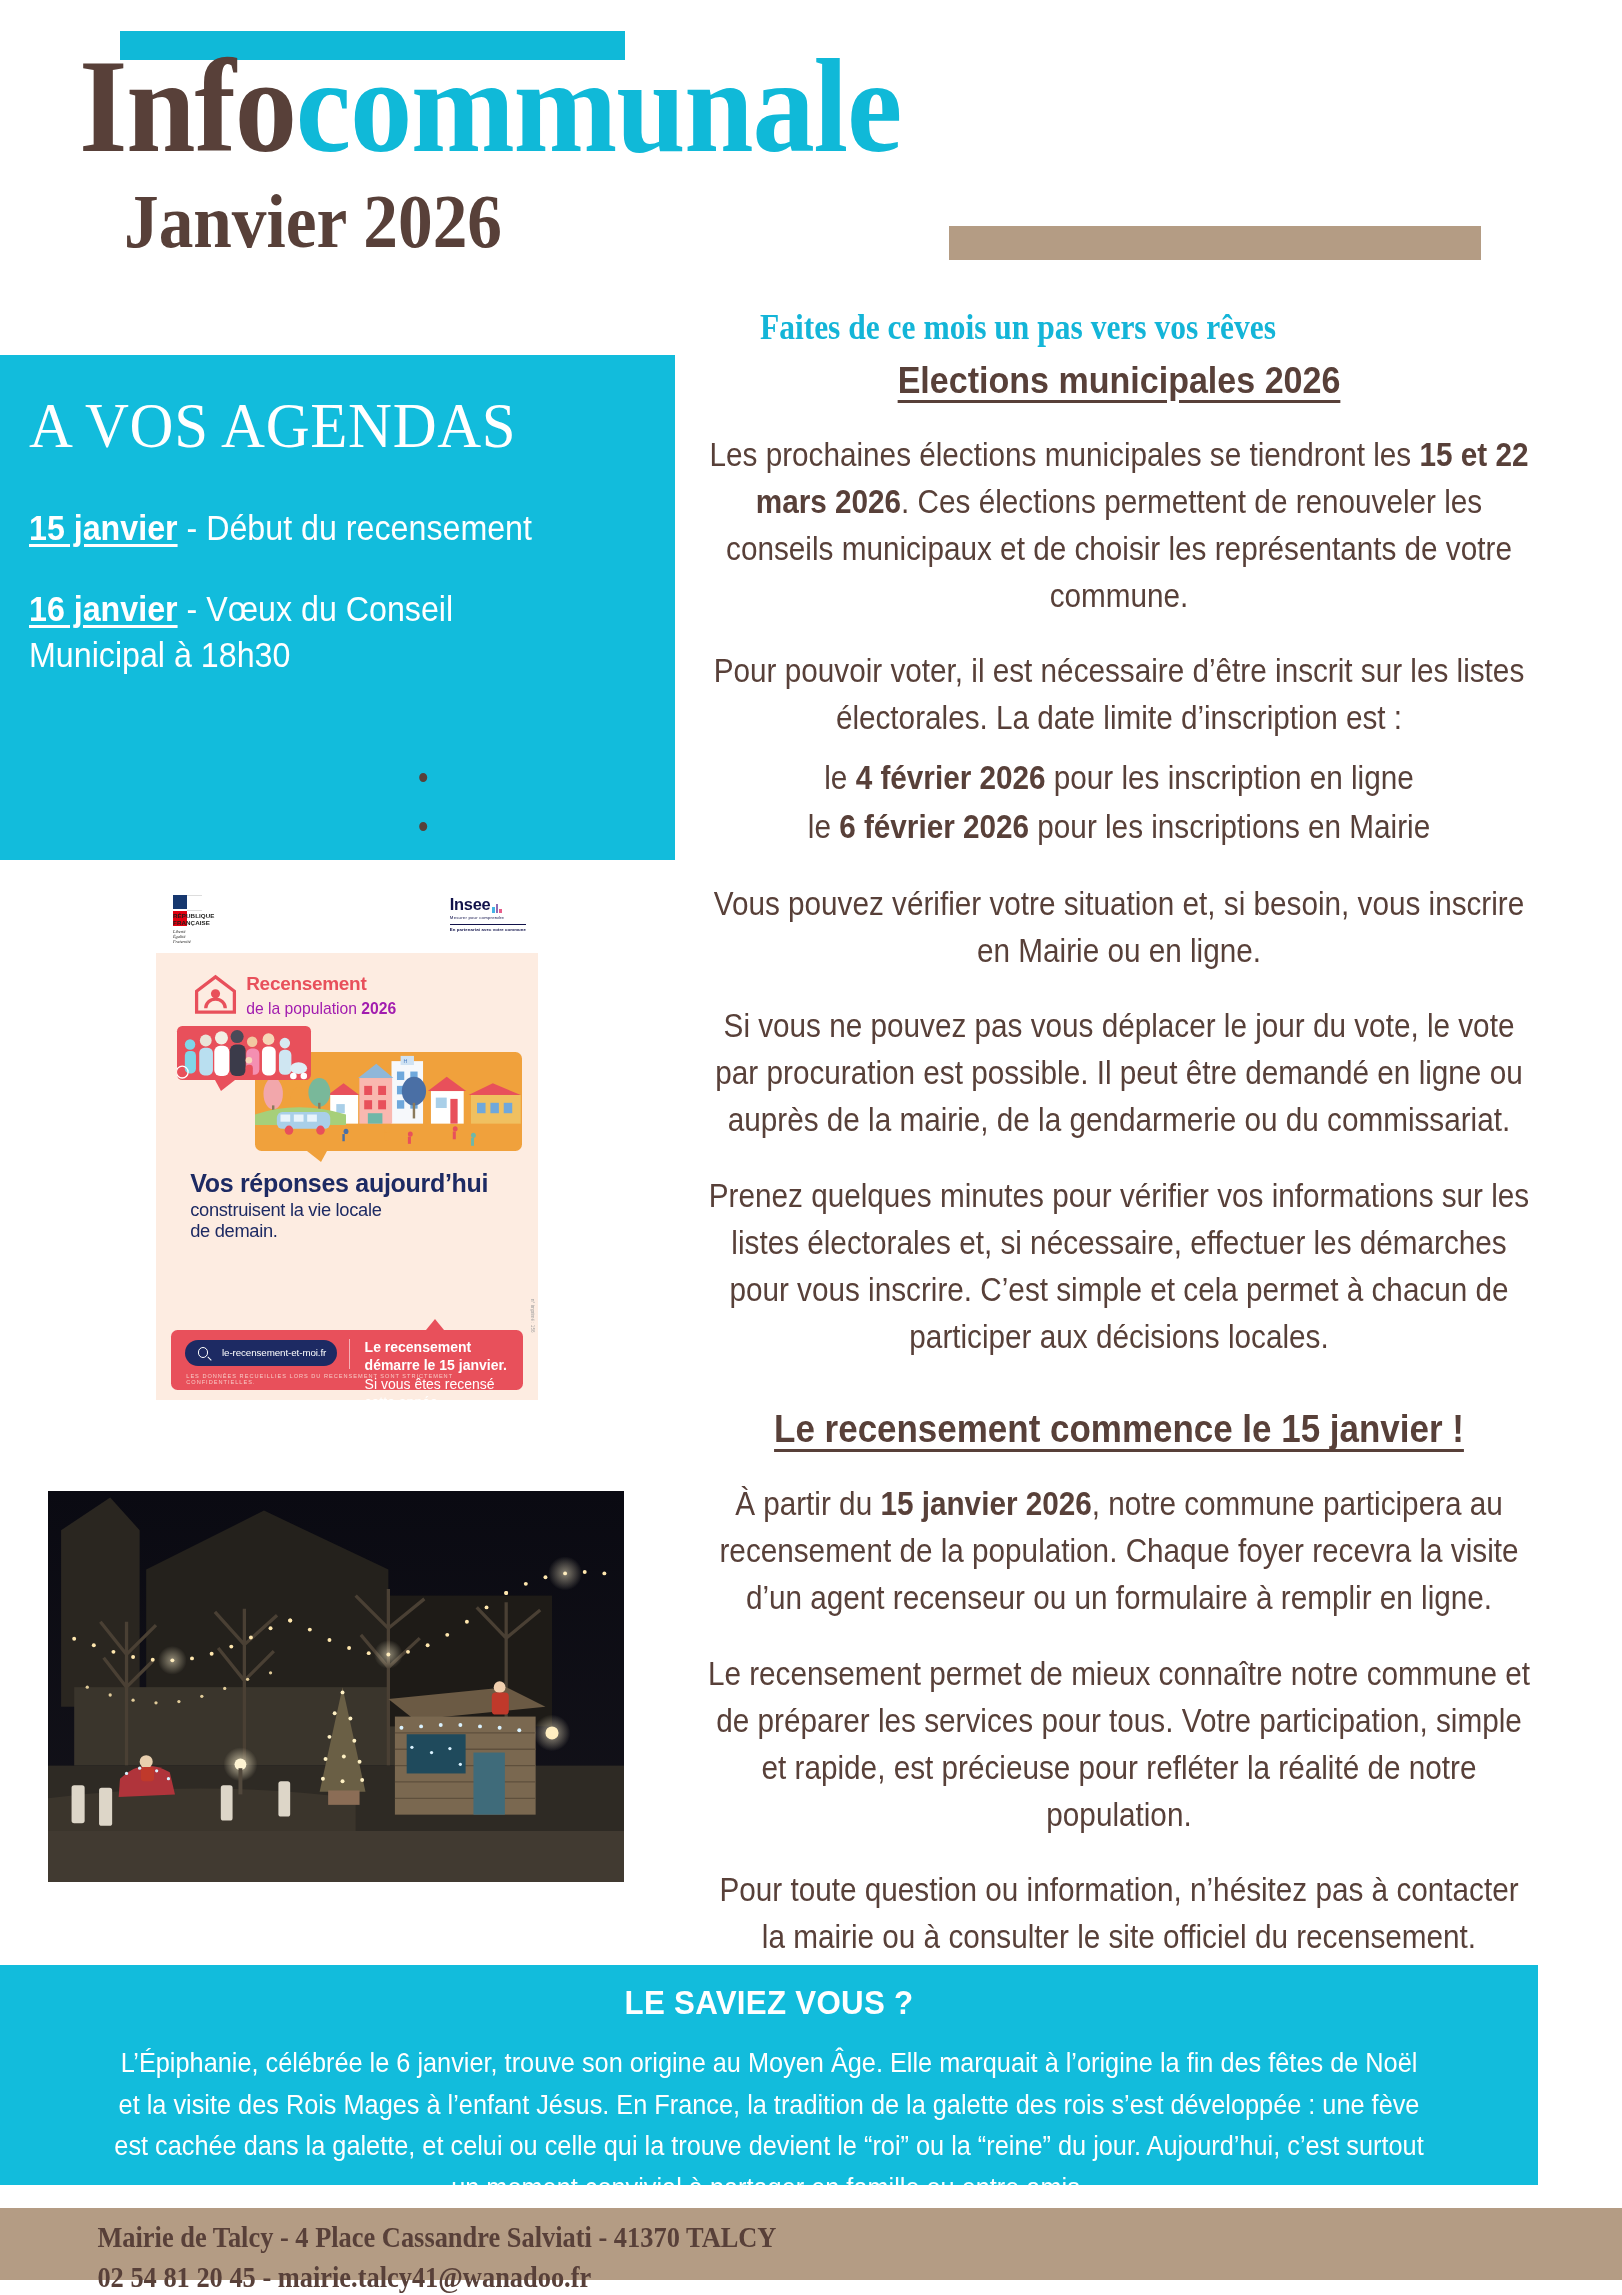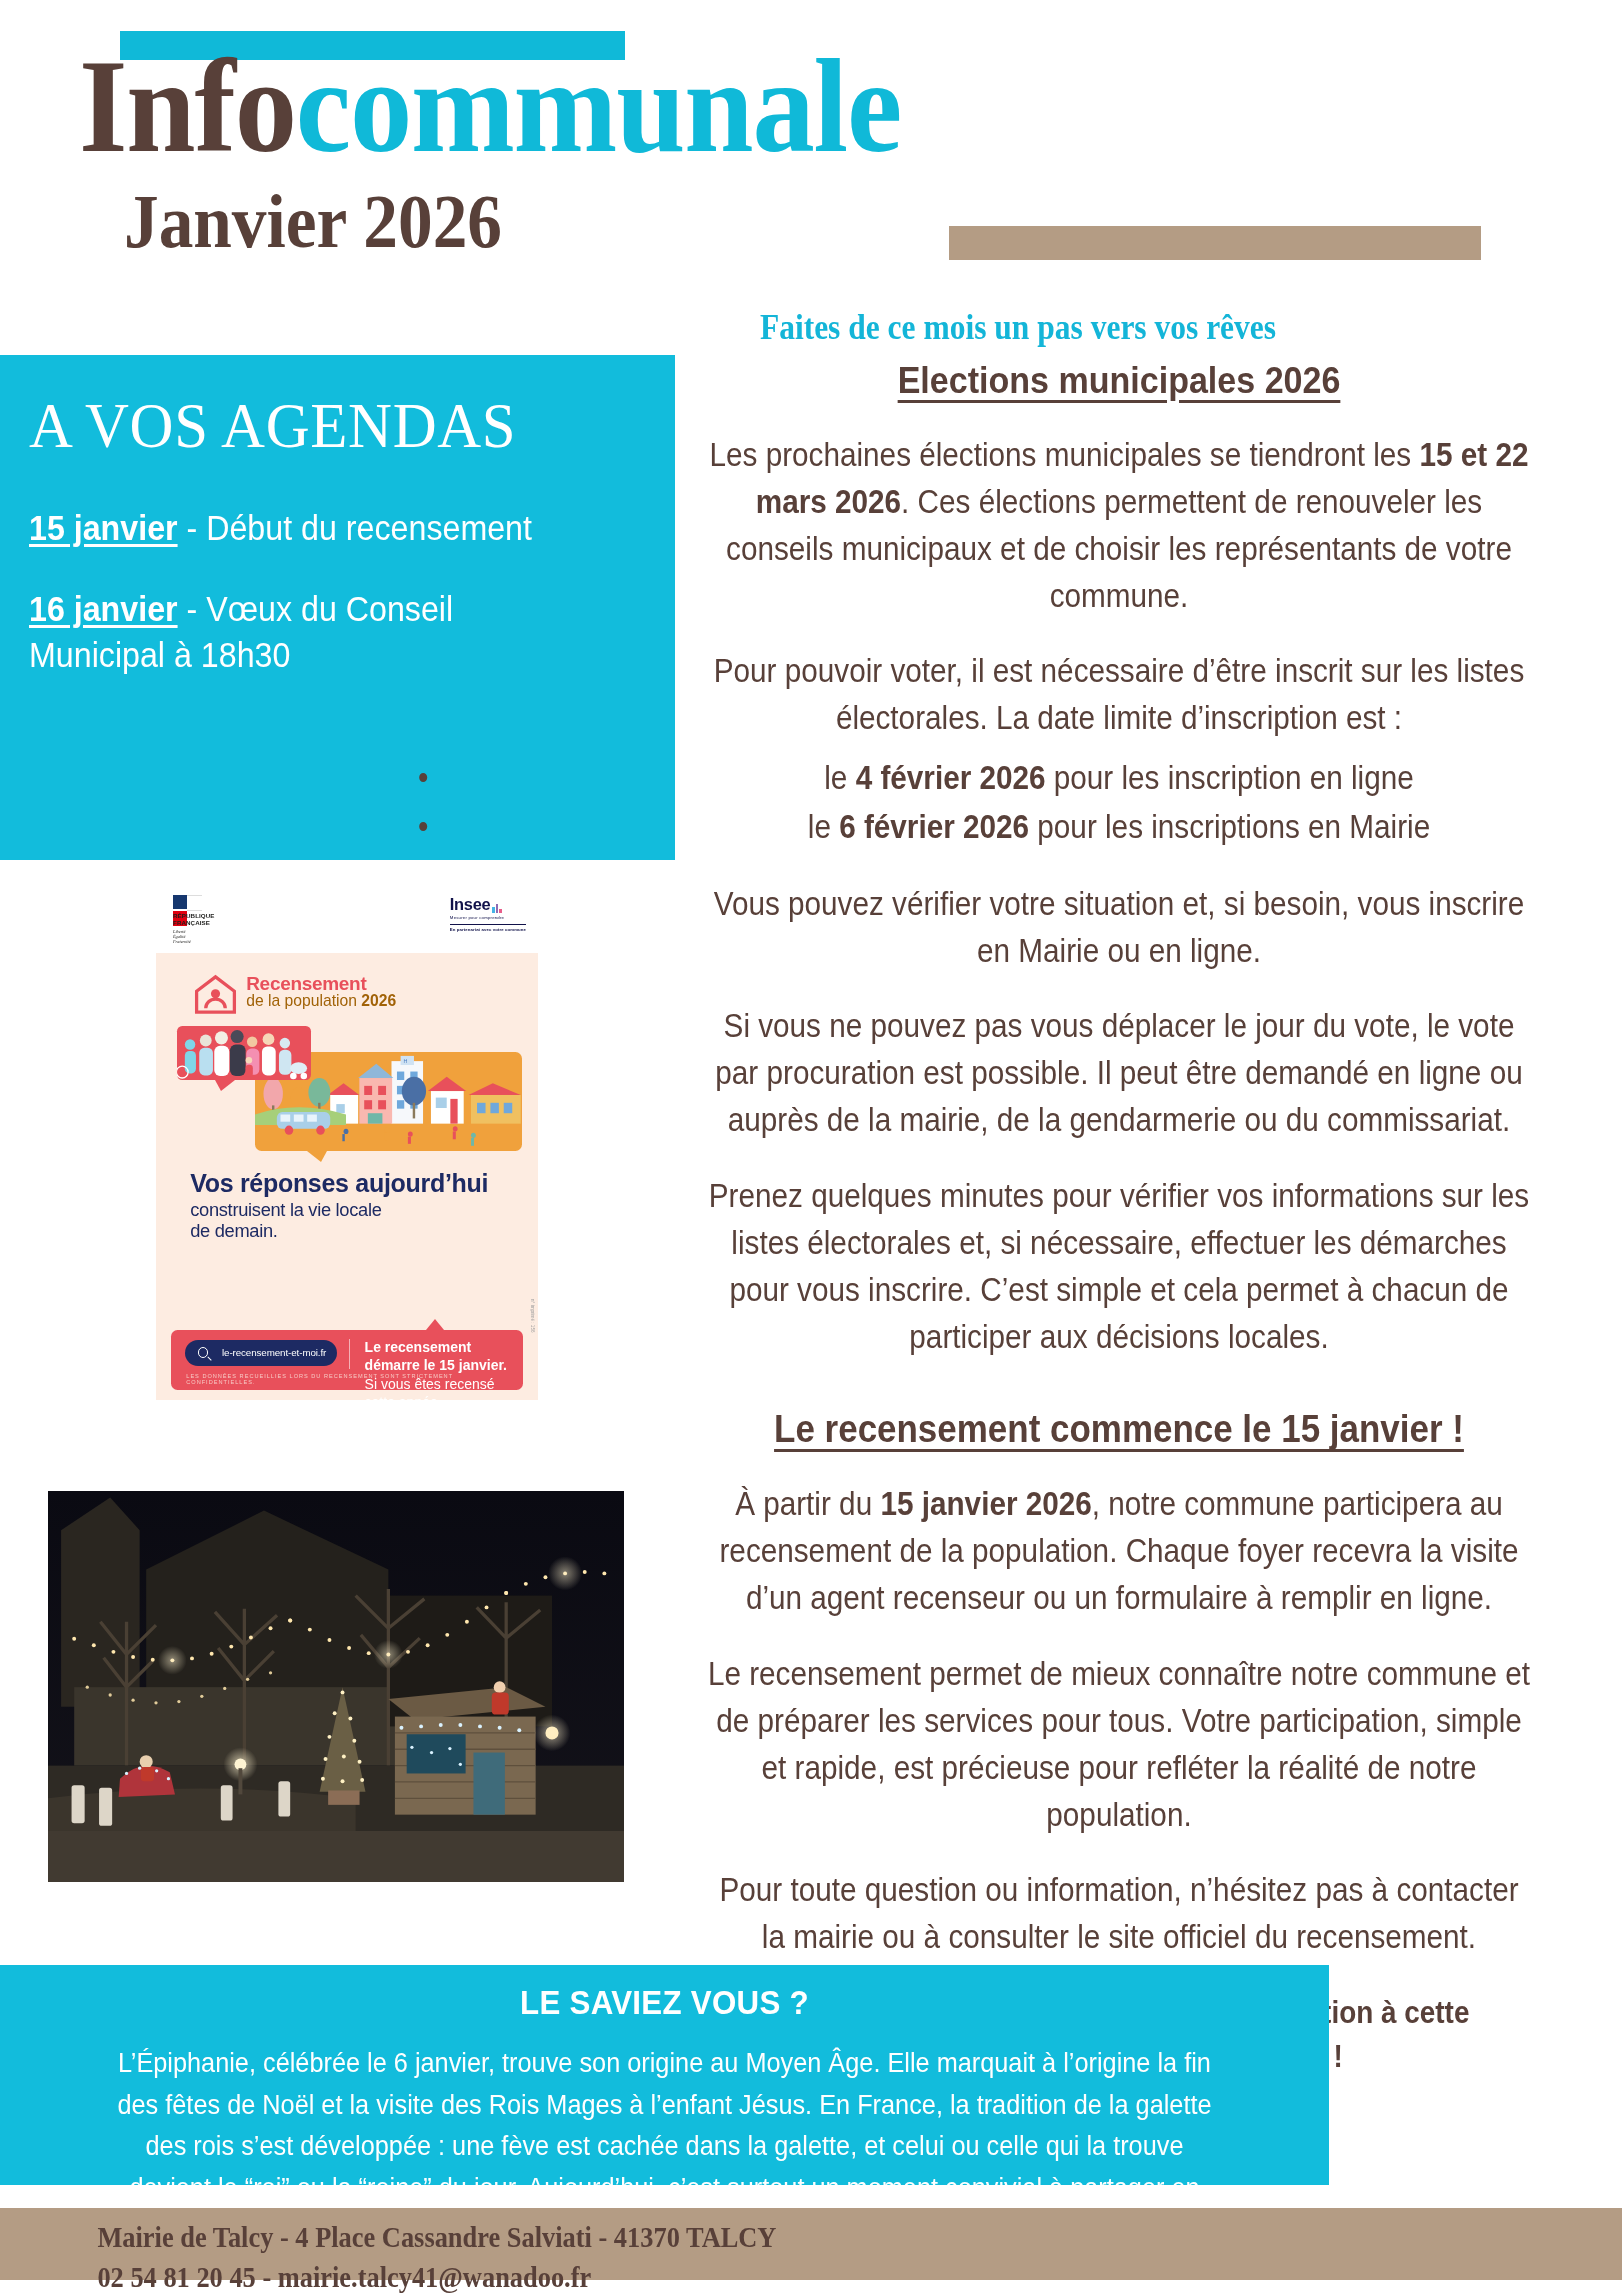--- a/index.html
+++ b/index.html
@@ -115,21 +115,21 @@
   .insee .b2{height:9.2px;background:#8e6bb3;}
   .insee .b3{height:3.9px;background:#e85d8a;}
   .insee .sl{font-family:"Liberation Sans",sans-serif;font-size:4.3px;color:#11124a;margin-top:2px;letter-spacing:0.2px;}
   .insee .sl2{font-family:"Liberation Sans",sans-serif;font-size:4.3px;font-weight:700;color:#11124a;margin-top:3.9px;border-top:0.7px solid #11124a;padding-top:2px;letter-spacing:0.1px;}
 
   .pbody{position:absolute;left:9.2px;top:71px;right:9.2px;bottom:0;background:#fdece1;}
   .plogo-row{position:absolute;left:38px;top:18.3px;right:19.6px;height:50px;}
   .house-ico{position:absolute;left:0;top:2.6px;width:43px;height:41px;}
   .p-title{position:absolute;left:52px;top:2.6px;}
   .p-title .t1{font-family:"Liberation Sans",sans-serif;font-size:19px;font-weight:700;color:#e8505b;line-height:1;letter-spacing:-0.3px;}
-  .p-title .t2{font-family:"Liberation Sans",sans-serif;font-size:15.7px;color:#a16207;line-height:1;margin-top:0;}
+  .p-title .t2{font-family:"Liberation Sans",sans-serif;font-size:15.7px;color:#a21caf;line-height:1;margin-top:8px;}
   .p-title .t2 b{font-weight:700;}
 
   .bubble-red{position:absolute;left:21px;top:73px;width:134px;height:54px;background:#e8505b;border-radius:5.2px;}
   .bubble-red::after{content:"";position:absolute;left:38px;bottom:-10.5px;width:0;height:0;border-left:6.5px solid transparent;border-right:14.4px solid transparent;border-top:11.8px solid #e8505b;}
   .bubble-orange{position:absolute;left:99px;top:99px;right:15.7px;height:99px;background:#f0a13c;border-radius:6.5px;}
   .bubble-orange::after{content:"";position:absolute;left:52px;bottom:-10.5px;width:0;height:0;border-left:14.4px solid transparent;border-right:6.5px solid transparent;border-top:11.8px solid #f0a13c;}
 
   .vill{position:absolute;left:0;top:0;width:100%;height:100%;}
 
   .p-claim{position:absolute;left:34px;top:216px;right:19.6px;font-family:"Liberation Sans",sans-serif;color:#1d2a63;}
@@ -150,21 +150,21 @@
 
   
   .photo{
     position:absolute;left:48px;top:1491px;width:576px;height:391px;
     overflow:hidden;background:#0a0a0f;
   }
   .photo svg{display:block;width:100%;height:100%;}
 
   
   .dyk{
-    position:absolute;left:0;top:1965px;width:1329px;height:220px;
+    position:absolute;left:0;top:1965px;width:1538px;height:220px;
     background:#12bcdc;color:#ffffff;box-sizing:border-box;padding:18.3px 56px 0;
     text-align:center;
   }
   .dyk h3{
     margin:0 0 19.6px 0;font-size:34px;font-weight:700;letter-spacing:0.3px;
     transform:scaleX(0.92);transform-origin:center top;
   }
   .dyk p{
     margin:0;font-size:27.5px;line-height:1.52;font-weight:400;
     transform:scaleX(0.92);transform-origin:center top;

